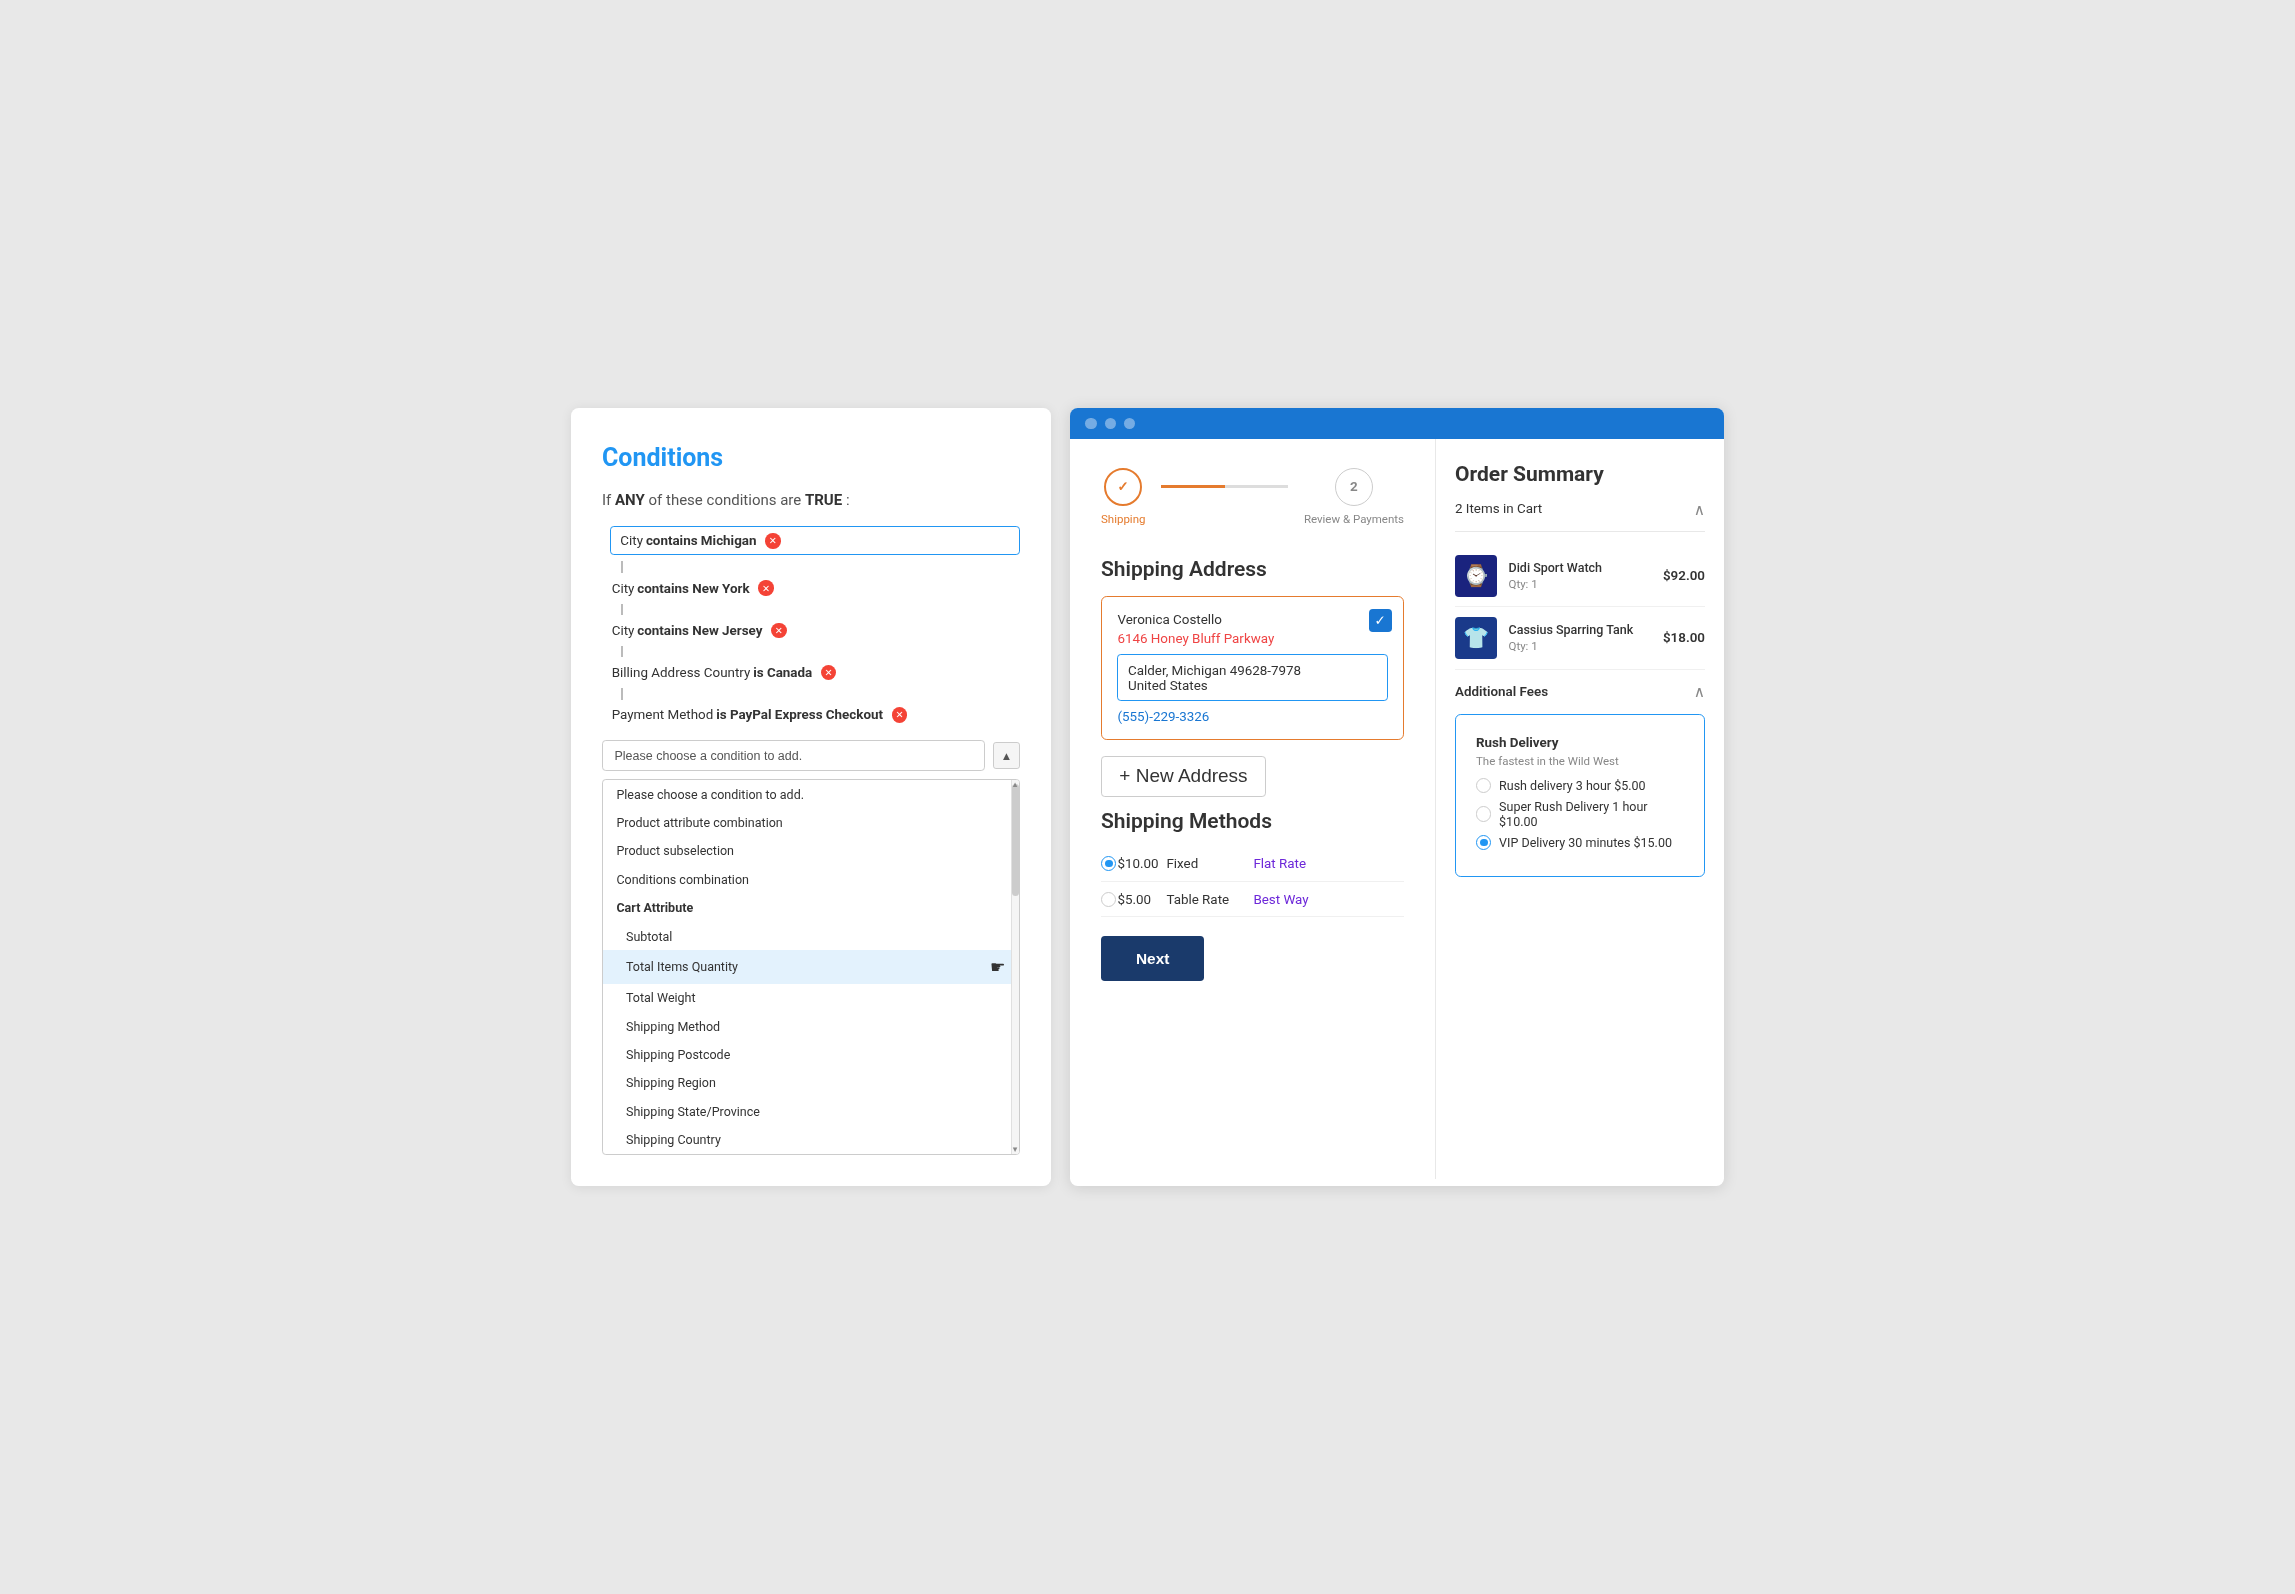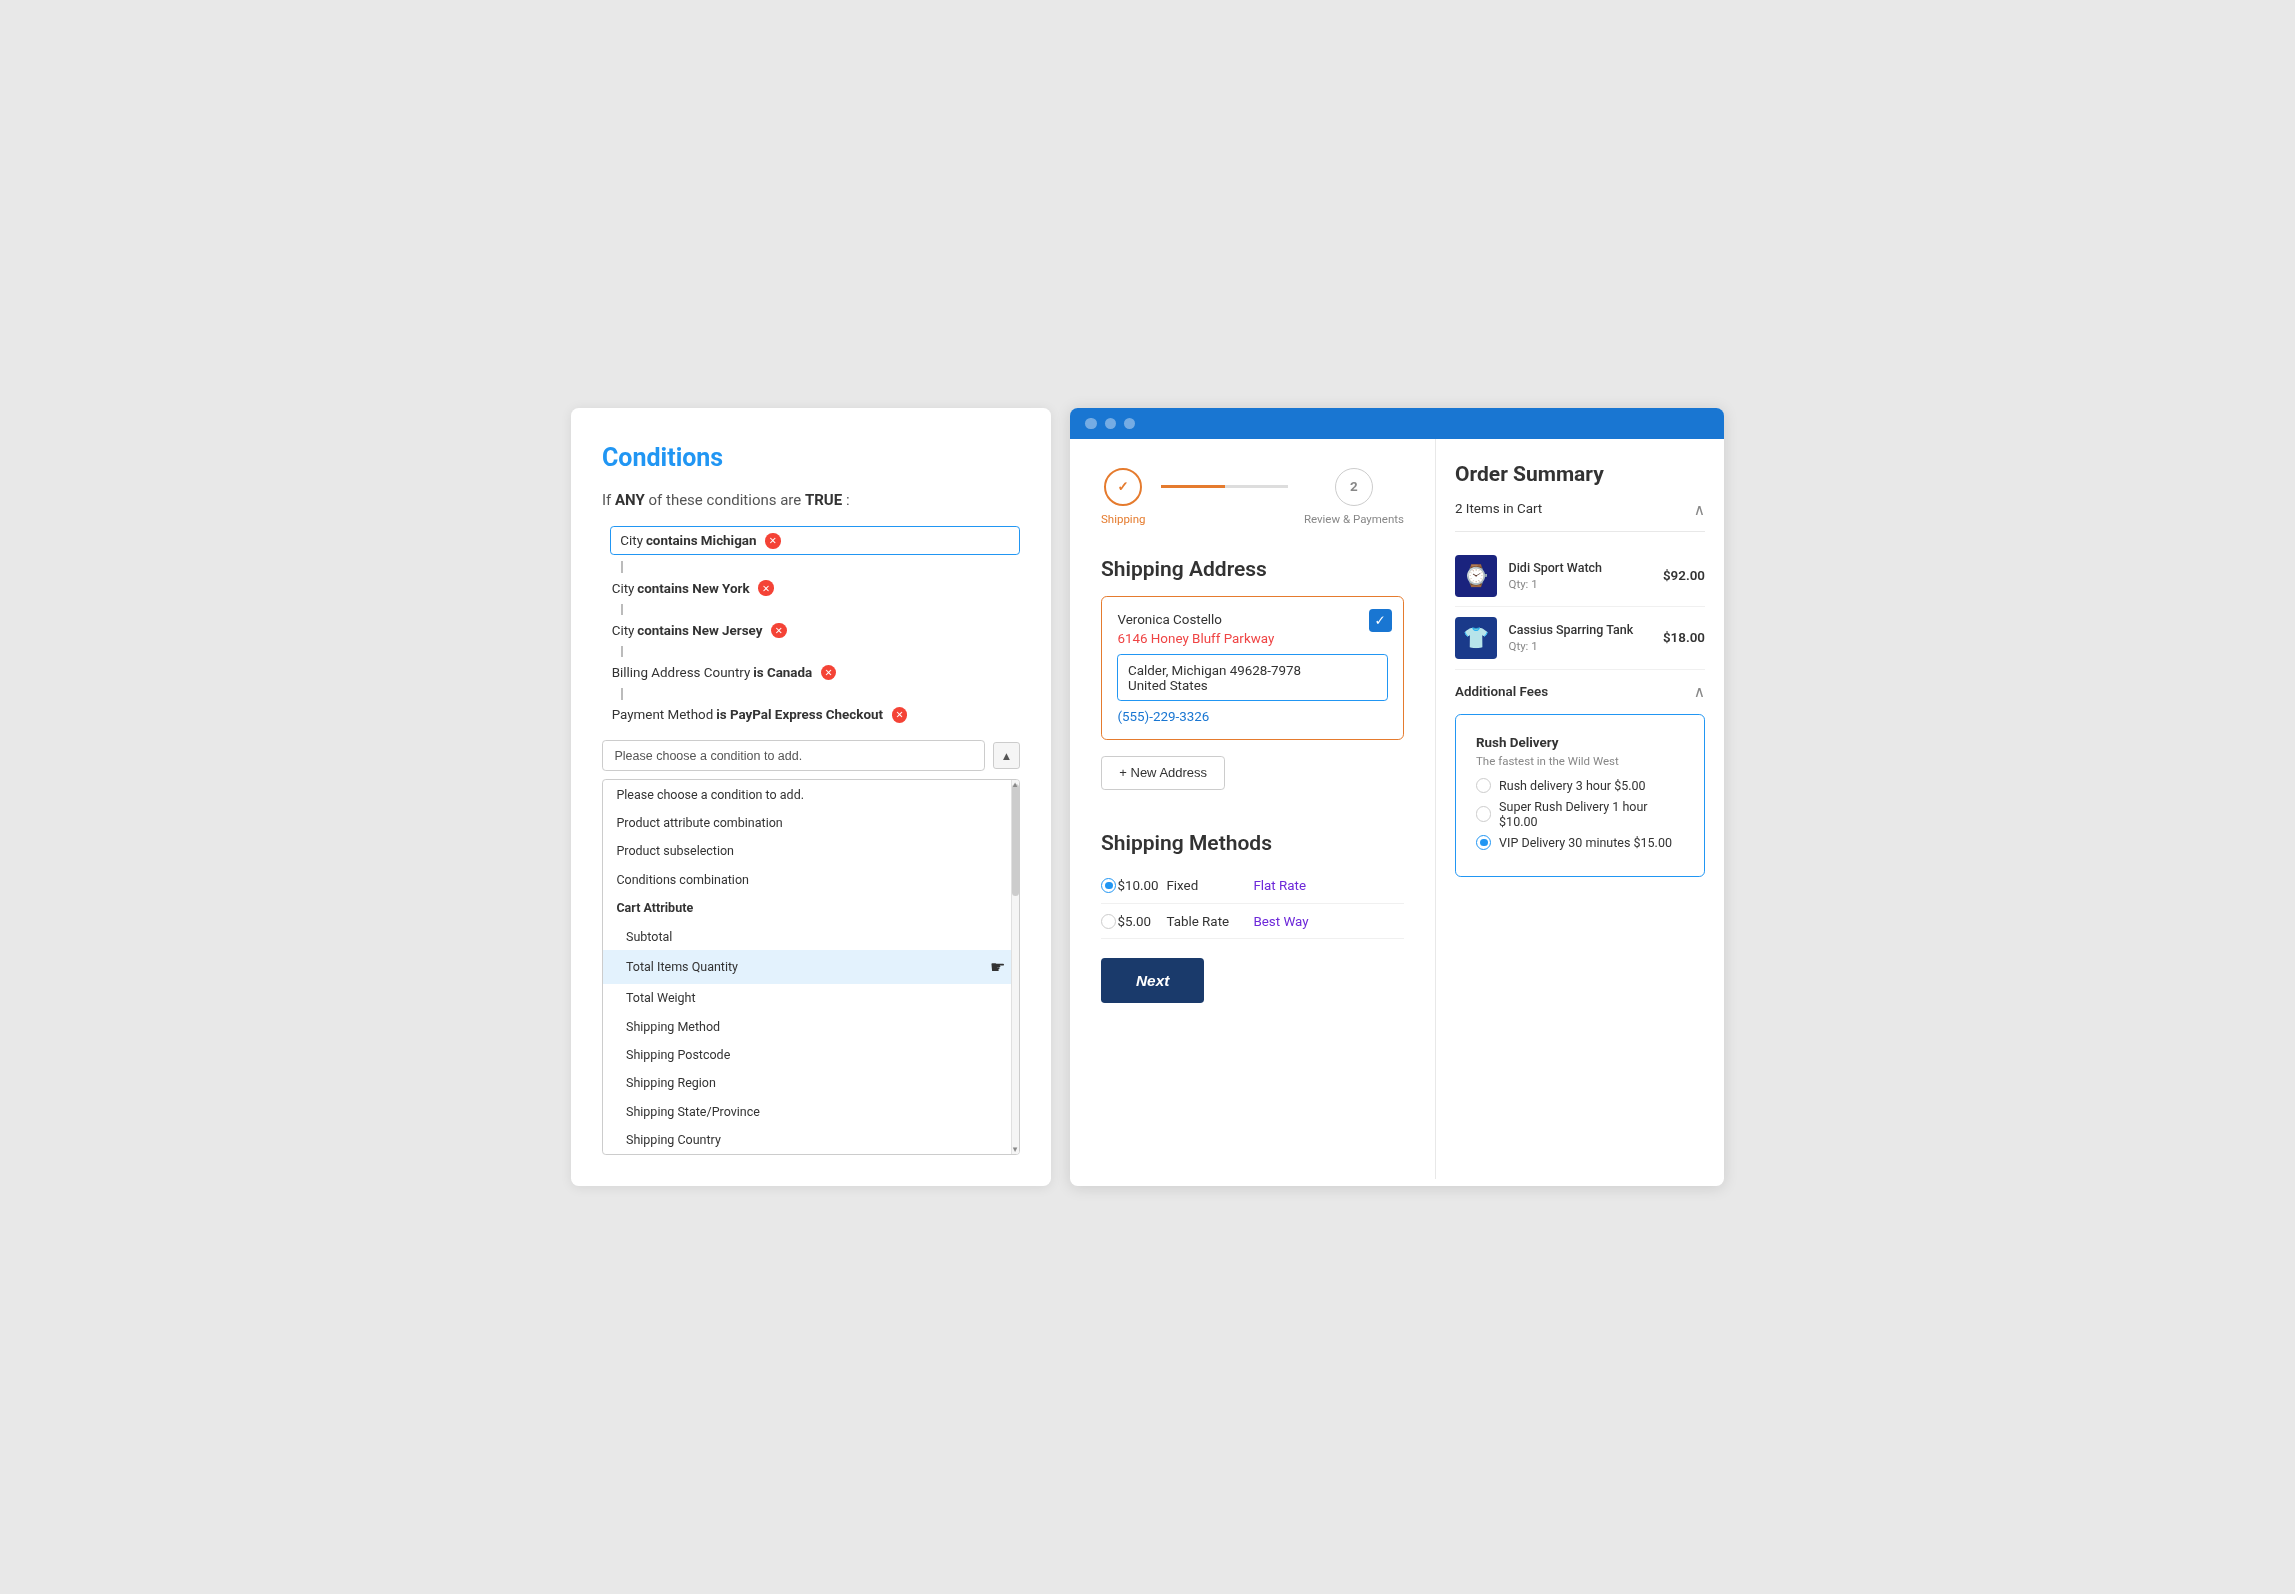--- a/index.html
+++ b/index.html
@@ -308,24 +308,24 @@
     }
     .address-phone {
       font-size: 13.4px;
       color: #1976d2;
     }
     .new-address-btn {
       border: 1px solid #ccc;
       background: #fff;
       padding: 8.6px 17.3px;
       border-radius: 3.8px;
-      font-size: 13px;
+      font-size: 19px;
       color: #333;
       cursor: pointer;
-      margin-bottom: 41px;
+      margin-bottom: 12px;
     }
     .shipping-methods-title {
       font-size: 21px;
       font-weight: 600;
       color: #333;
       margin-bottom: 13.4px;
     }
     .shipping-method-row {
       display: flex;
       align-items: center;
@@ -360,21 +360,20 @@
     .next-btn {
       background: #1a3a6b;
       color: #fff;
       border: none;
       padding: 13.4px 35px;
       border-radius: 3.8px;
       font-size: 15.4px;
       font-weight: 600;
       cursor: pointer;
       margin-top: 19px;
-      font-style: italic;
     }
     
     .order-summary {
       width: 288px;
       padding: 23px 19px;
       background: #fff;
       flex-shrink: 0;
     }
     .order-summary-title {
       font-size: 21px;

